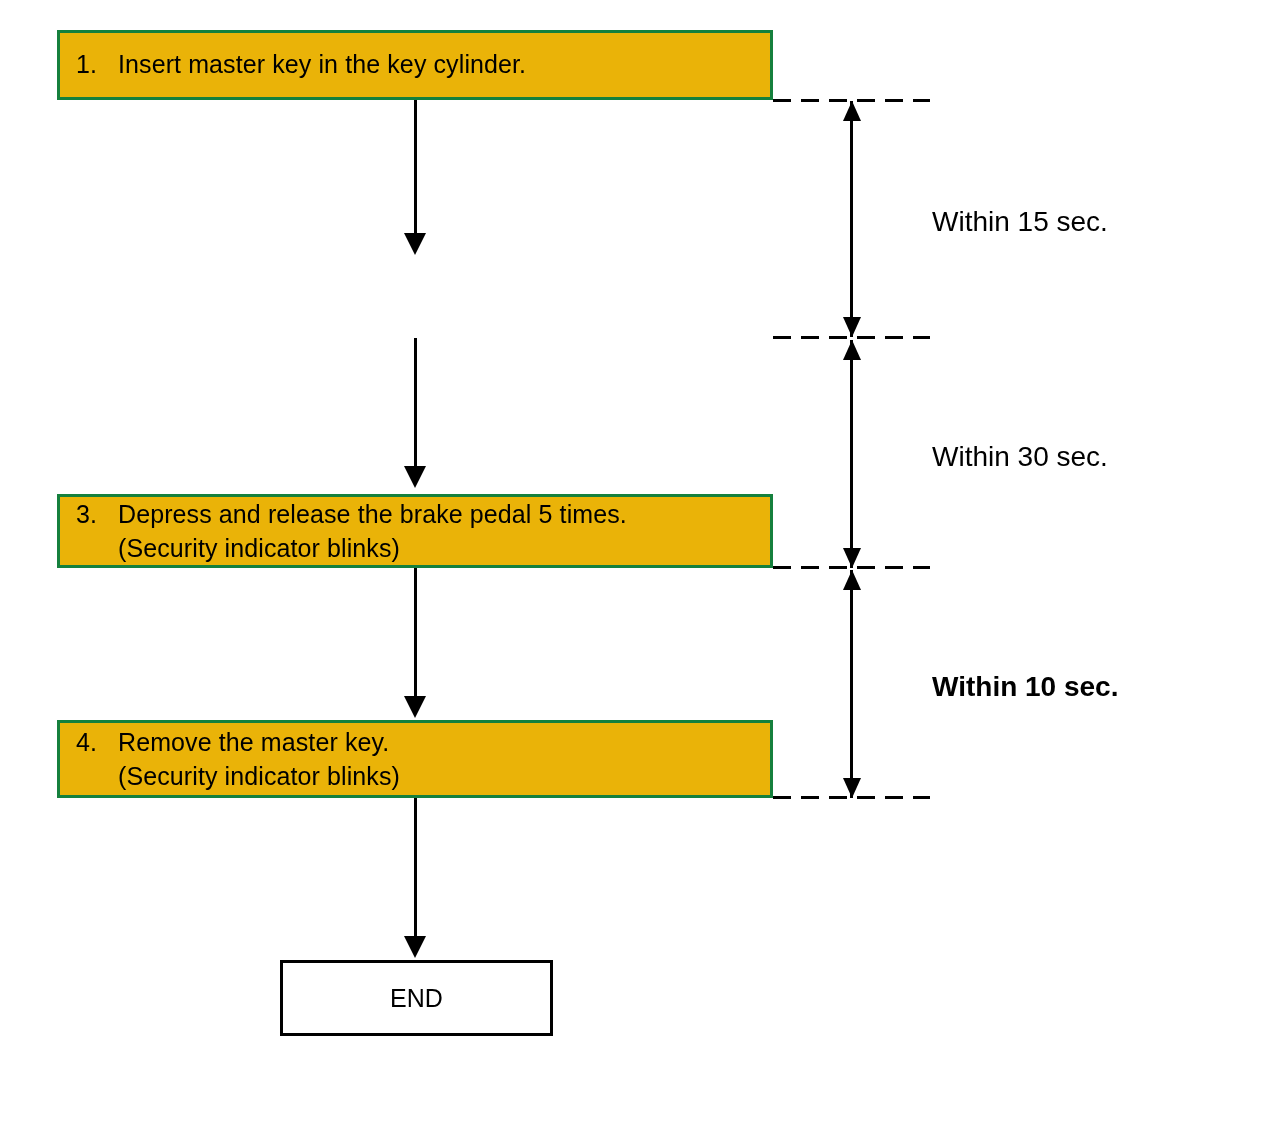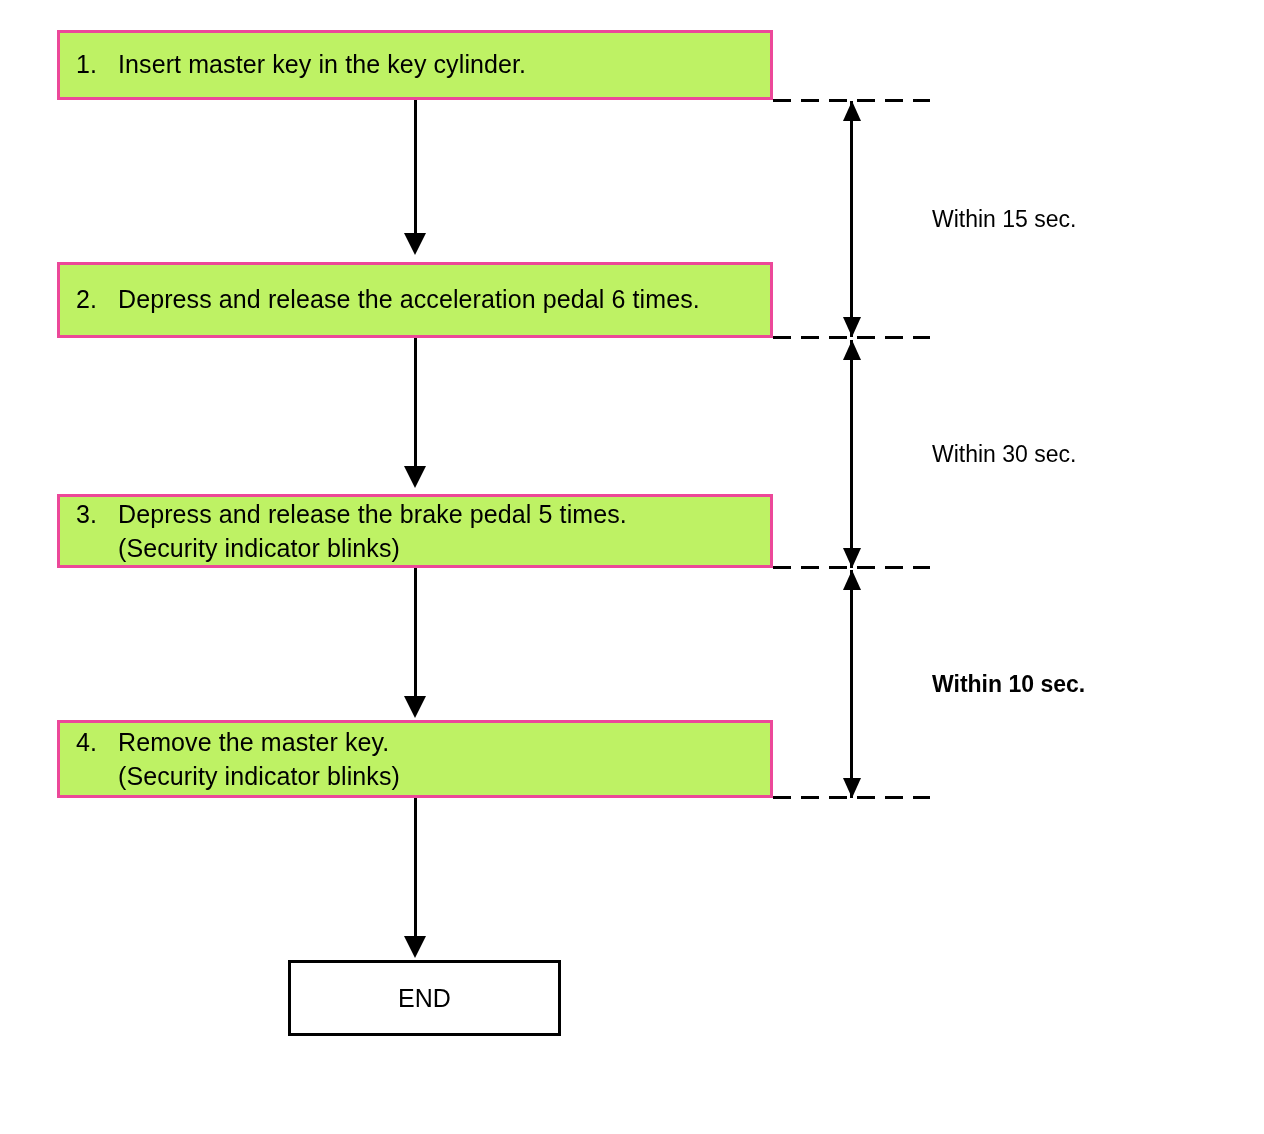--- a/index.html
+++ b/index.html
@@ -14,22 +14,22 @@
   #canvas {
     position: relative;
     width: 1264px;
     height: 1134px;
     background: #ffffff;
     overflow: hidden;
   }
   .step-box {
     position: absolute;
     box-sizing: border-box;
-    border: 3px solid #ec4899;
-    background: #bef264;
+    border: 3px solid #15803d;
+    background: #eab308;
     z-index: 4;
   }
   .step-text {
     position: absolute;
     left: 16px;
     top: 50%;
     transform: translateY(-50%);
     font-size: 25px;
     line-height: 1.34;
     white-space: pre;
@@ -46,21 +46,20 @@
   .end-box {
     position: absolute;
     box-sizing: border-box;
     border: 3px solid #000000;
     background: #ffffff;
     z-index: 4;
     display: flex;
     flex-direction: column;
     align-items: center;
     justify-content: center;
-    margin-left: 8px;
   }
   .end-line {
     font-size: 25px;
     line-height: 1.3;
     white-space: pre;
   }
   
   .connector {
     position: absolute;
     width: 3px;
@@ -104,40 +103,37 @@
   .leader {
     position: absolute;
     height: 3px;
     z-index: 1;
     background-image: linear-gradient(to right, #000000 0px, #000000 18px, rgba(0,0,0,0) 18px, rgba(0,0,0,0) 28px);
     background-size: 28px 3px;
     background-repeat: repeat-x;
   }
   .timing-label {
     position: absolute;
-    font-size: 23px;
+    font-size: 28px;
     white-space: nowrap;
     z-index: 5;
   }
 </style>
 </head>
 <body>
 
 <div id="canvas">
 
   <div class="step-box" style="left:57px; top:30px; width:716px; height:70px;">
     <div class="step-text"><span class="num">1.</span><span>Insert master key in the key cylinder.</span></div>
   </div>
 
   <div class="connector" style="left:414px; top:100px; height:135px;"></div>
   <div class="conn-head" style="left:404px; top:233px;"></div>
 
-  <div class="step-box" style="left:57px; top:262px; width:716px; height:76px;">
-    <div class="step-text"><span class="num">2.</span><span>Depress and release the acceleration pedal 6 times.</span></div>
-  </div>
 
   <div class="connector" style="left:414px; top:338px; height:131px;"></div>
   <div class="conn-head" style="left:404px; top:466px;"></div>
 
   <div class="step-box" style="left:57px; top:494px; width:716px; height:74px;">
     <div class="step-text"><span class="num">3.</span><span>Depress and release the brake pedal 5 times.</span>
 <span class="cont"></span><span>(Security indicator blinks)</span></div>
   </div>
 
   <div class="connector" style="left:414px; top:568px; height:131px;"></div>

